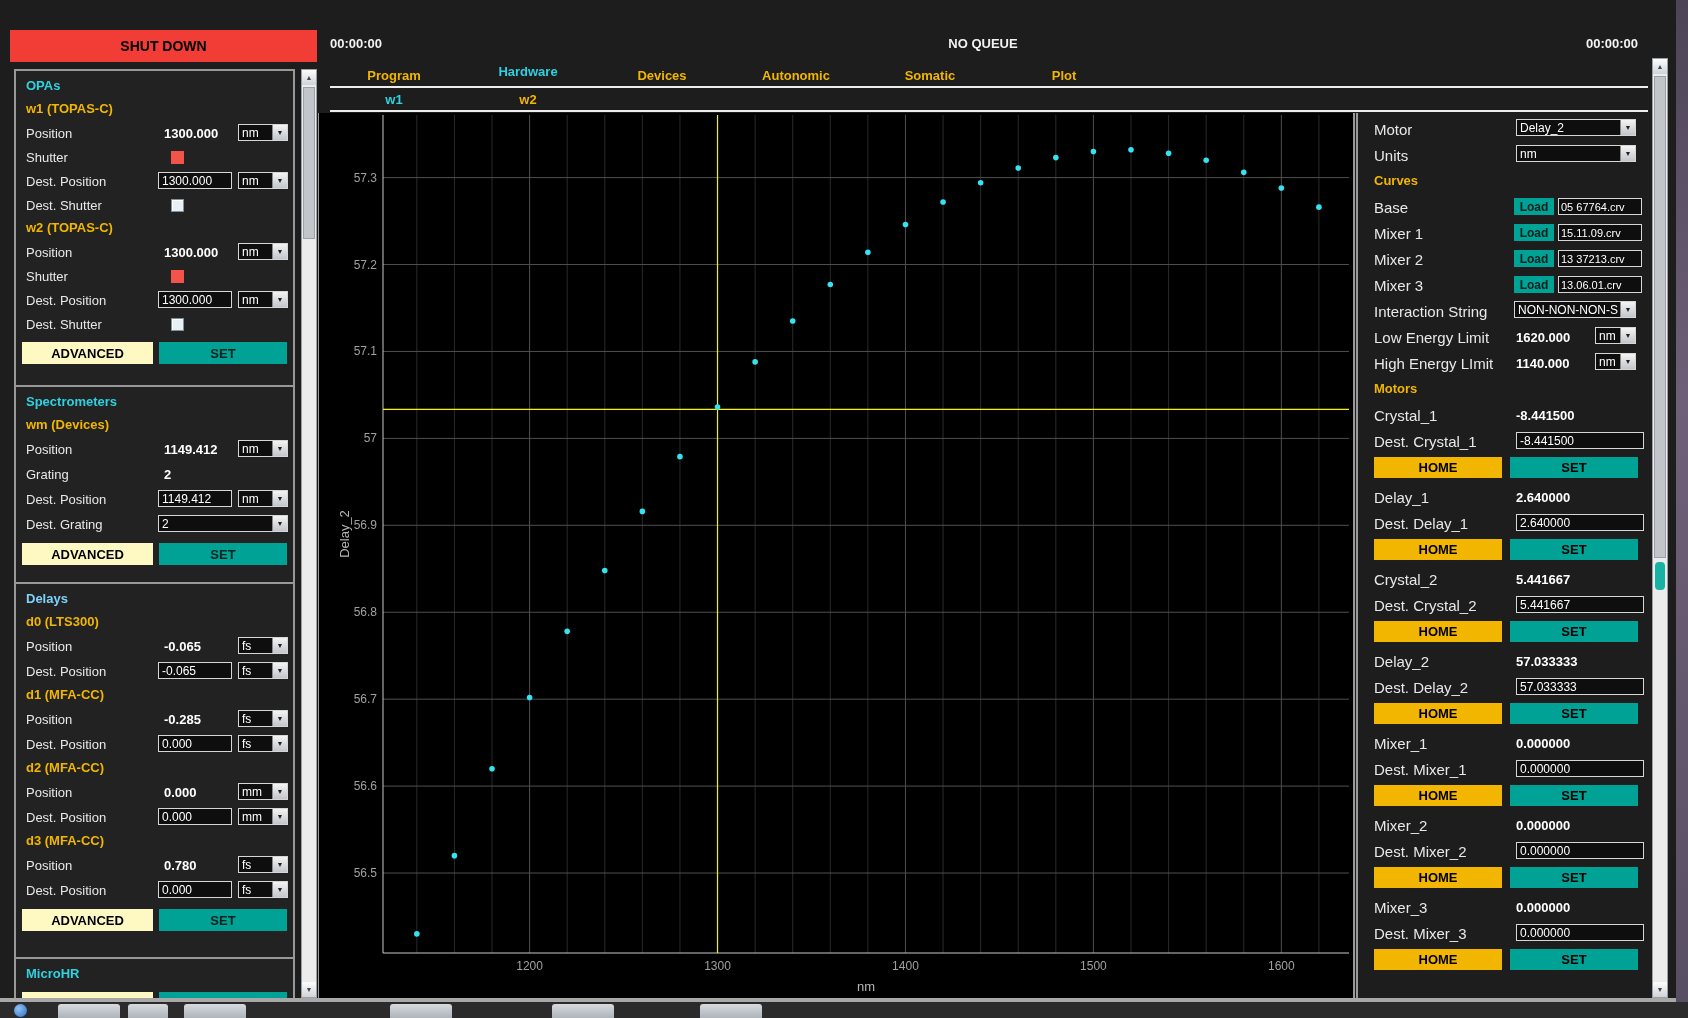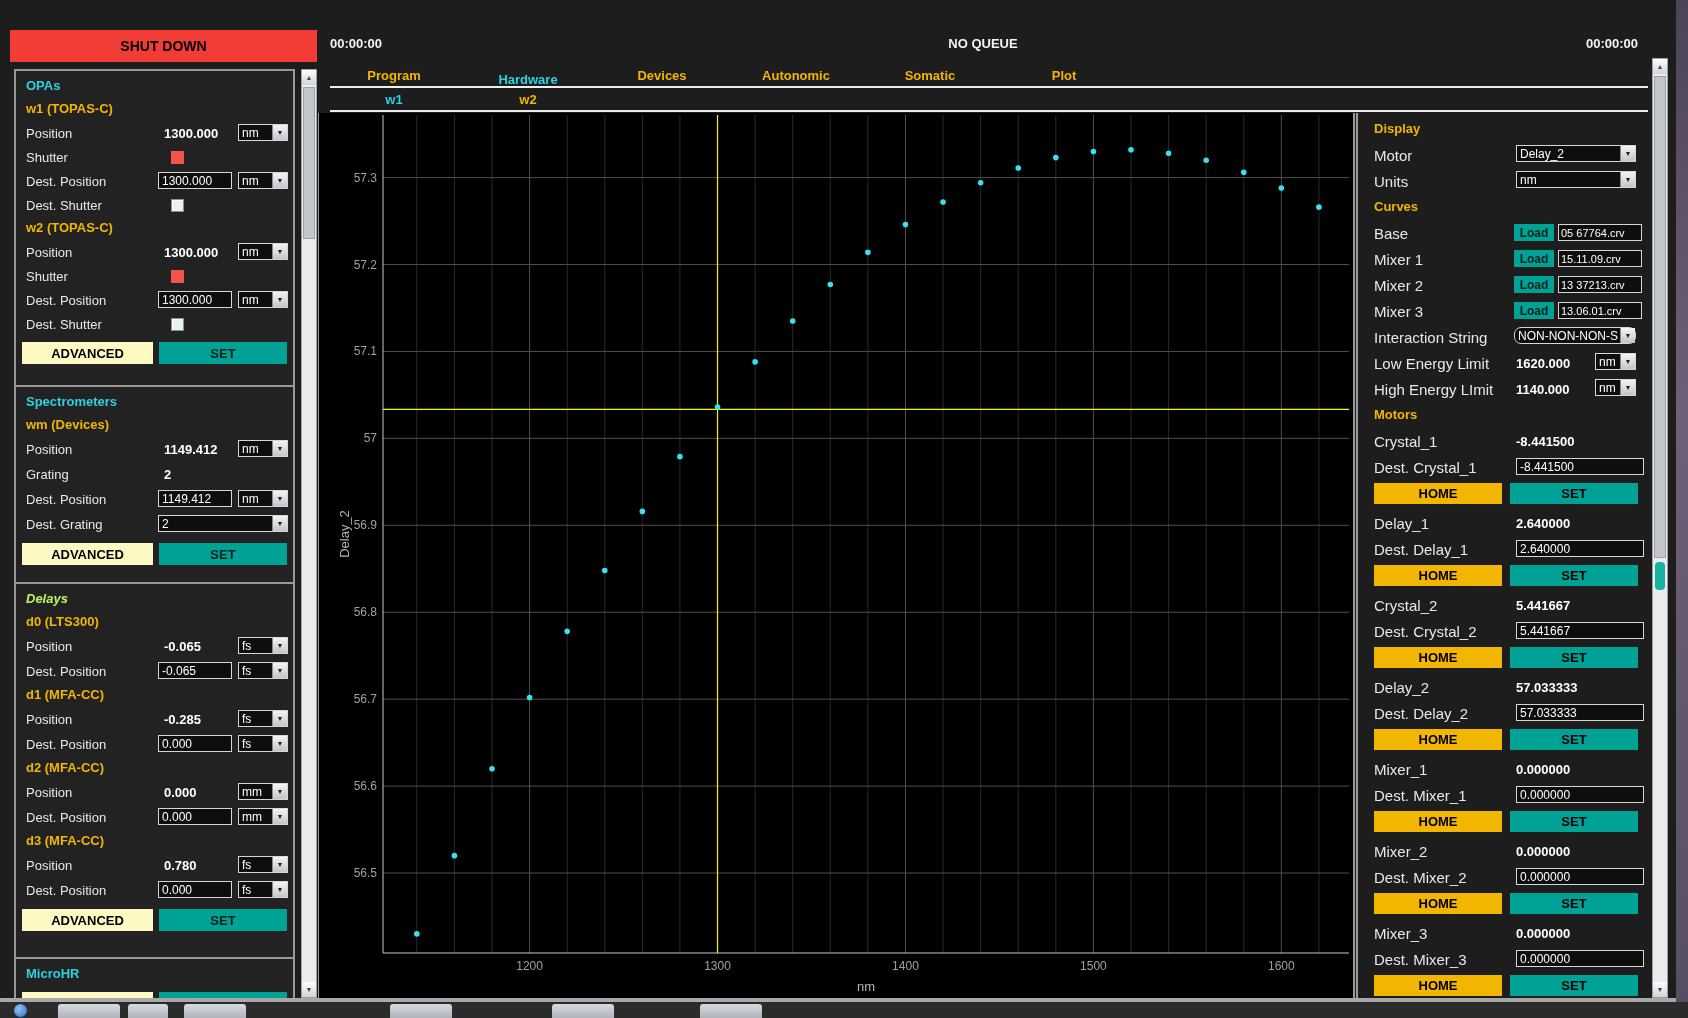--- a/index.html
+++ b/index.html
@@ -84,21 +84,21 @@
 
   <div class="shutdown">SHUT DOWN</div>
   <div class="topbar">
     <span class="t-left">00:00:00</span>
     <span class="t-queue">NO QUEUE</span>
     <span class="t-right">00:00:00</span>
   </div>
 
   <div id="tabs">
       <div class="tab" style="left: 394px; top: 68px; color: rgb(242, 182, 0);">Program</div>
-      <div class="tab" style="left: 528px; top: 72px; color: rgb(47, 209, 224);">Hardware</div>
+      <div class="tab" style="left: 528px; top: 64px; color: rgb(47, 209, 224);">Hardware</div>
       <div class="tab" style="left: 662px; top: 68px; color: rgb(242, 182, 0);">Devices</div>
       <div class="tab" style="left: 796px; top: 68px; color: rgb(242, 182, 0);">Autonomic</div>
       <div class="tab" style="left: 930px; top: 68px; color: rgb(242, 182, 0);">Somatic</div>
       <div class="tab" style="left: 1064px; top: 68px; color: rgb(242, 182, 0);">Plot</div>
     </div>
   <div class="underline" style="top:86px;"></div>
   <div id="subtabs">
       <div class="tab" style="left: 394px; top: 92px; color: rgb(47, 209, 224);">w1</div>
       <div class="tab" style="left: 528px; top: 92px; color: rgb(242, 182, 0);">w2</div>
     </div>
@@ -191,21 +191,21 @@
             <span class="ctext">2</span>
             <span class="carrow">▼</span>
           </span>
         </div>
         <div class="btnrow">
           <div class="btn yellow" style="left: 6px; width: 131px;">ADVANCED</div>
           <div class="btn teal" style="left: 143px; width: 128px;">SET</div>
         </div>
       </div>
       <div class="sbox" style="top: 582px; height: 369px;">
-        <div class="shead" style="color: #bef264; font-style: italic;">Delays</div>
+        <div class="shead" style="color: #7dd3fc;">Delays</div>
         <div class="shead" style="color: rgb(242, 182, 0);">d0 (LTS300)</div>
         <div class="srow">
           <span class="lbl">Position</span>
           <span class="val">-0.065</span>
           <span class="combo" style="left: 222px; width: 50px;">
             <span class="ctext">fs</span>
             <span class="carrow">▼</span>
           </span>
         </div>
         <div class="srow">
@@ -363,21 +363,20 @@
         <circle cx="811.9922178988327" cy="36.77178423236444" r="2.8" fill="#35e2ef"></circle>
         <circle cx="849.5797665369649" cy="40.24896265559903" r="2.8" fill="#35e2ef"></circle>
         <circle cx="887.1673151750973" cy="47.203319502074464" r="2.8" fill="#35e2ef"></circle>
         <circle cx="924.7548638132296" cy="59.373443983404854" r="2.8" fill="#35e2ef"></circle>
         <circle cx="962.3424124513618" cy="75.02074688796972" r="2.8" fill="#35e2ef"></circle>
         <circle cx="999.9299610894942" cy="94.14522821576918" r="2.8" fill="#35e2ef"></circle>
       </svg></div>
   <div class="vsep"></div>
 
   <div class="rpanel" id="rpanel">
-      <div class="rhead">Display</div>
       <div class="rrow">
         <span class="rlbl">Motor</span>
         <span class="combo" style="left: 154px; width: 120px;">
           <span class="ctext">Delay_2</span>
           <span class="carrow">▼</span>
         </span>
       </div>
       <div class="rrow">
         <span class="rlbl">Units</span>
         <span class="combo" style="left: 154px; width: 120px;">
@@ -401,21 +400,21 @@
         <span class="loadbtn">Load</span>
         <span class="fileinp">13 37213.crv</span>
       </div>
       <div class="rrow">
         <span class="rlbl">Mixer 3</span>
         <span class="loadbtn">Load</span>
         <span class="fileinp">13.06.01.crv</span>
       </div>
       <div class="rrow">
         <span class="rlbl">Interaction String</span>
-        <span class="combo" style="left: 152px; width: 122px; border-radius: 7px;">
+        <span class="combo" style="left: 152px; width: 122px;">
           <span class="ctext">NON-NON-NON-S</span>
           <span class="carrow">▼</span>
         </span>
       </div>
       <div class="rrow">
         <span class="rlbl">Low Energy Limit</span>
         <span class="rval">1620.000</span>
         <span class="combo" style="left: 233px; width: 41px;">
           <span class="ctext">nm</span>
           <span class="carrow">▼</span>

